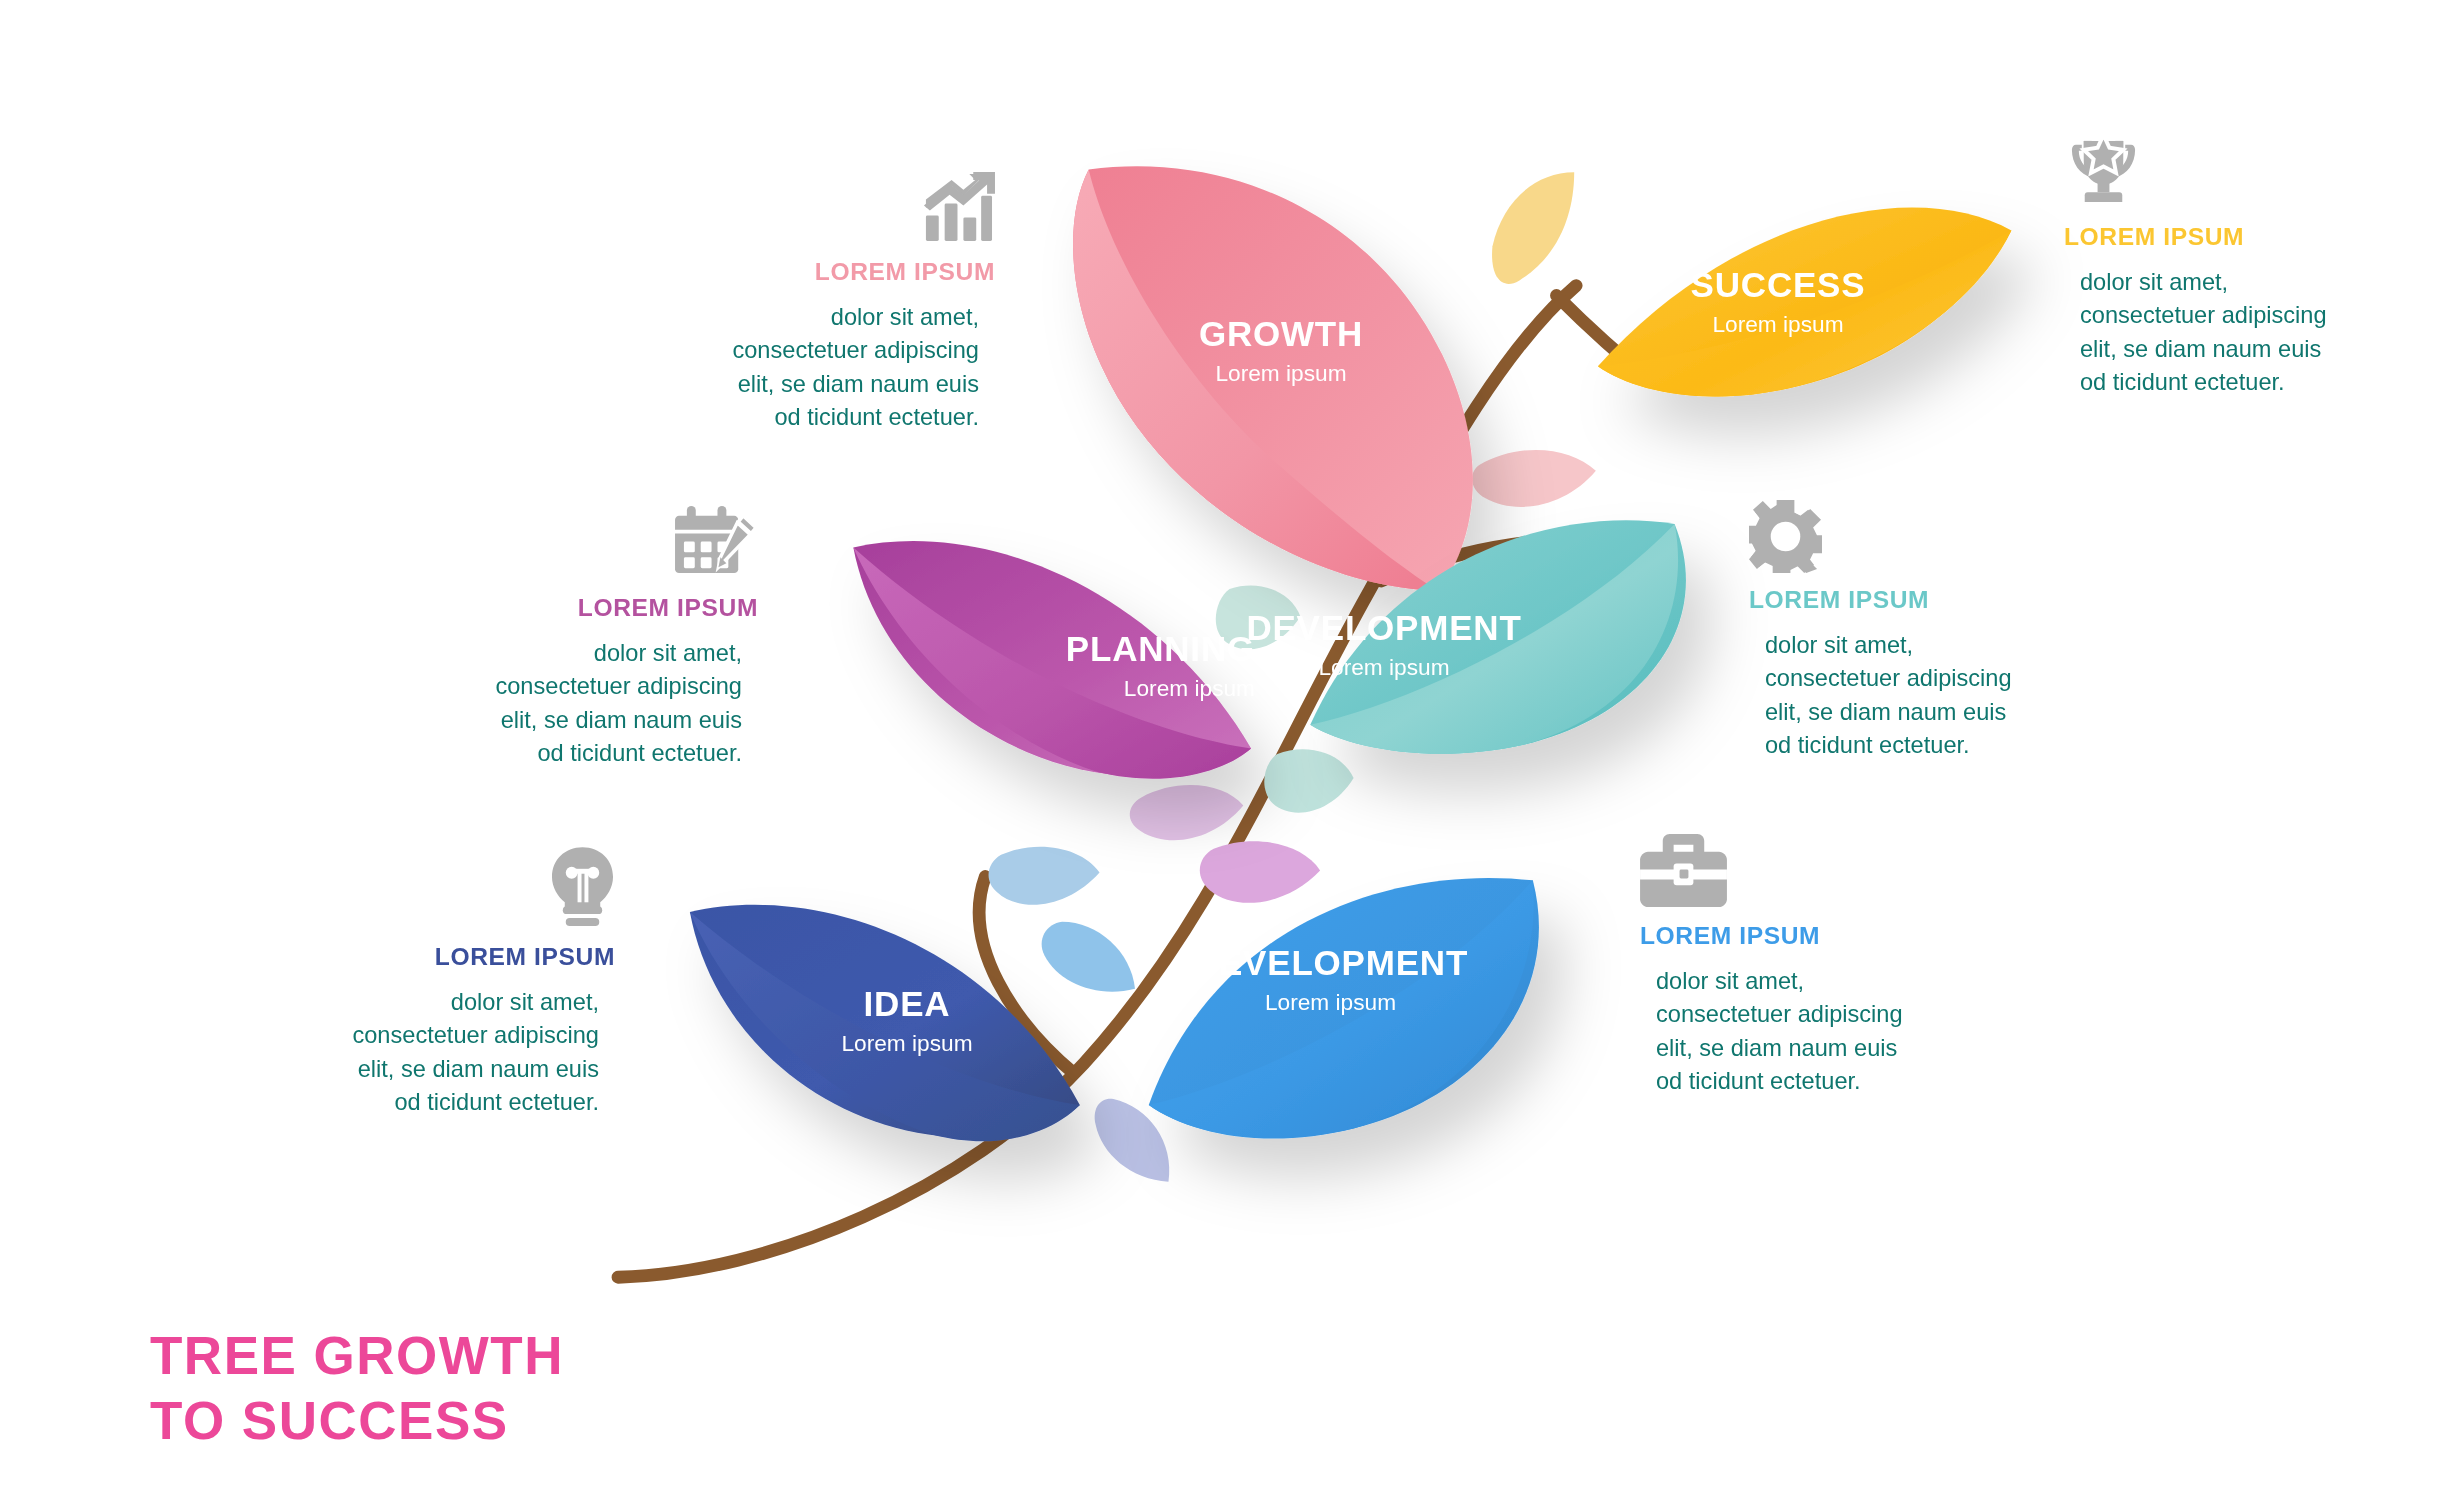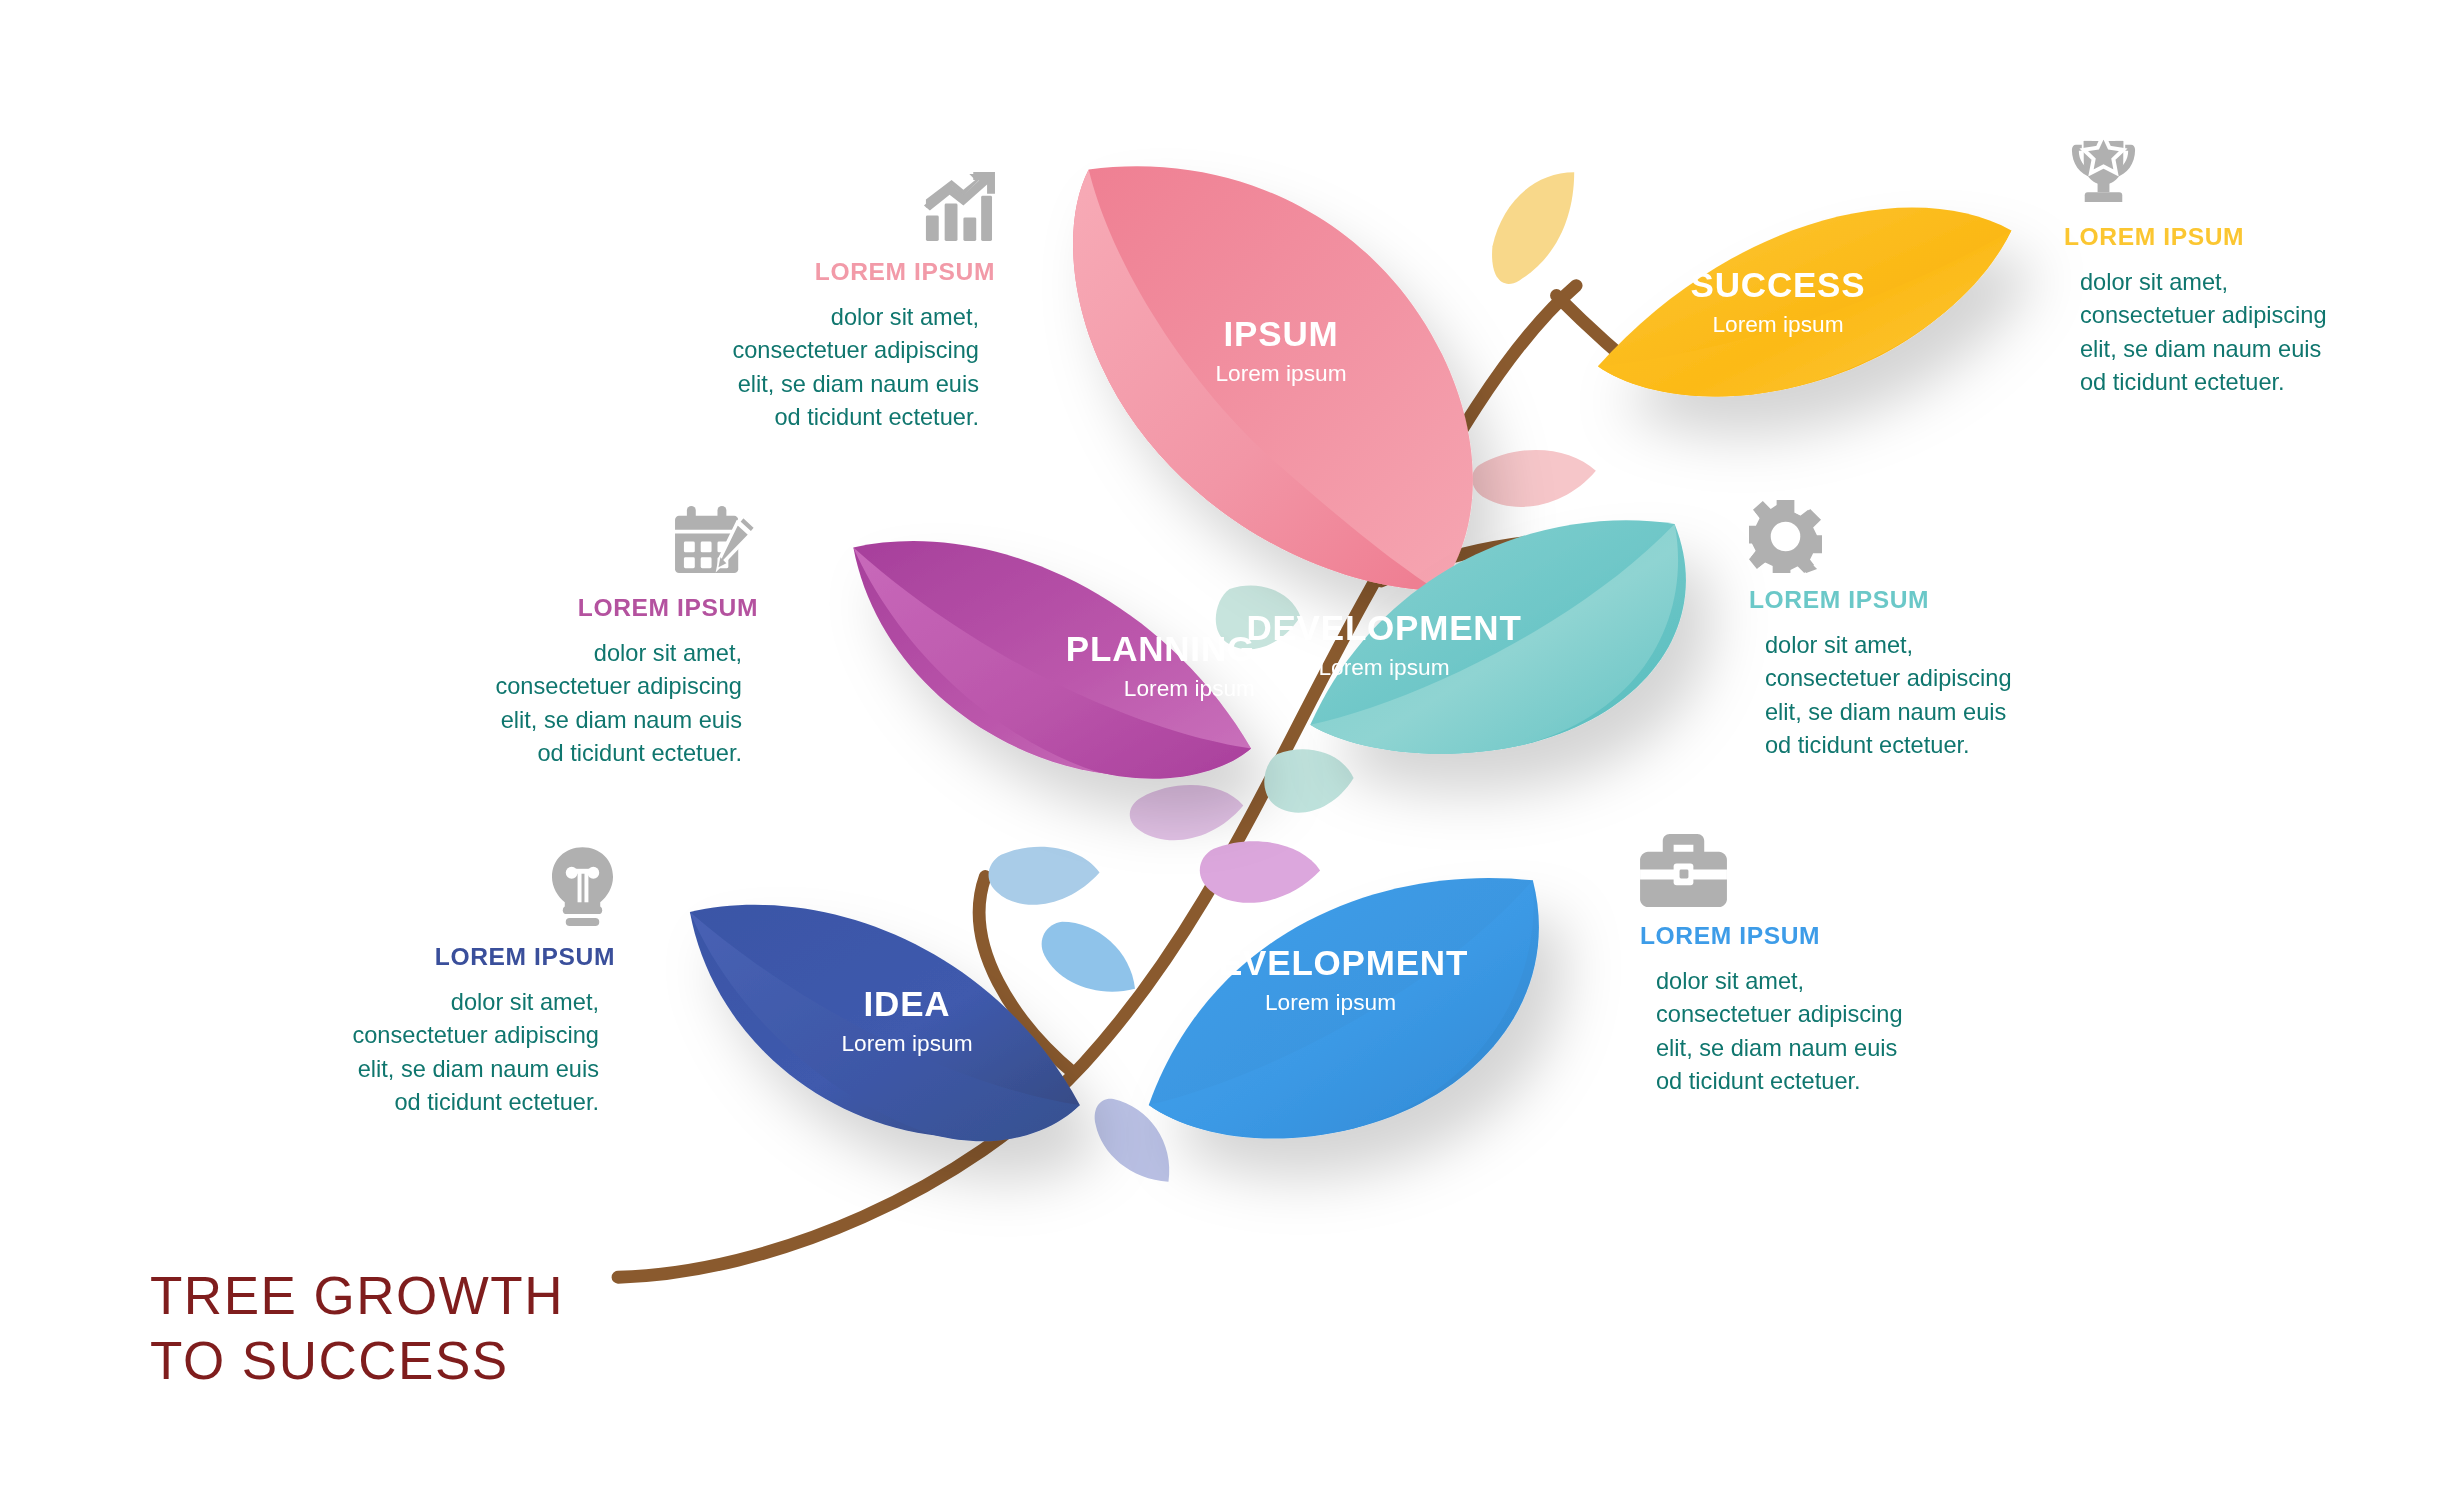--- a/index.html
+++ b/index.html
@@ -54,24 +54,24 @@
     margin-bottom: 13.8px;
   }
   .info.right-align .icon-wrap { text-align: right; }
   .info.left-align  .icon-wrap { text-align: left; }
   .icon-wrap svg { display: inline-block; vertical-align: top; }
 
   
   #title {
     position: absolute;
     left: 150px;
-    top: 1264px;
-    color: #7f1d1d;
+    top: 1324px;
+    color: #ec4899;
     font-size: 53px;
-    font-weight: normal;
+    font-weight: bold;
     letter-spacing: 1.5px;
     line-height: 1.22;
     white-space: pre-line;
   }
 
   
   .leaf-label {
     position: absolute;
     text-align: center;
     color: #ffffff;
@@ -258,21 +258,21 @@
                C 1586 1010 1504 1114 1374 1146
                C 1286 1166 1208 1152 1166 1122 Z" fill="url(#gInvBack)"></path>
       <path d="M 1166 1122
                C 1272 1098 1450 1014 1556 894
                C 1566 1004 1500 1112 1374 1146
                C 1286 1168 1208 1152 1166 1122 Z" fill="url(#gInvFront)"></path>
     </g>
   </svg>
 
   <div class="leaf-label" style="left:1133px; top:315px; width:296px;">
-    <div class="lt">IPSUM</div>
+    <div class="lt">GROWTH</div>
     <div class="ls">Lorem ipsum</div>
   </div>
 
   <div class="leaf-label" style="left:1630px; top:266px; width:296px;">
     <div class="lt">SUCCESS</div>
     <div class="ls">Lorem ipsum</div>
   </div>
 
   <div class="leaf-label" style="left:959px; top:630px; width:296px;text-align:right;">
     <div class="lt">PLANNING</div>

